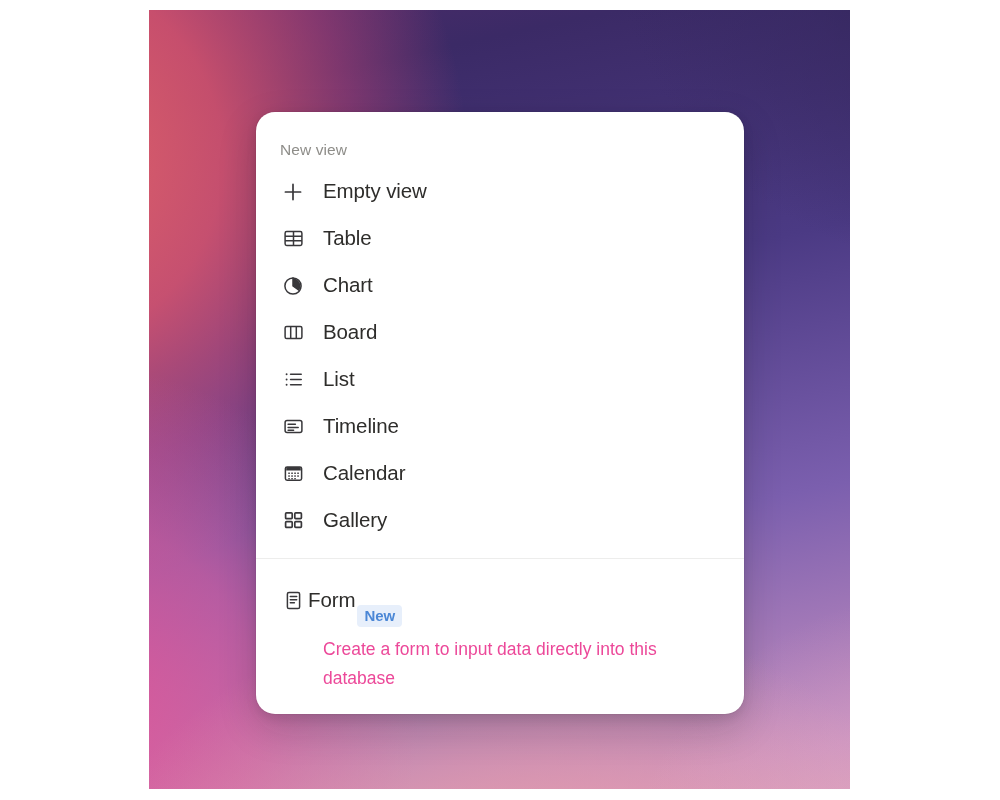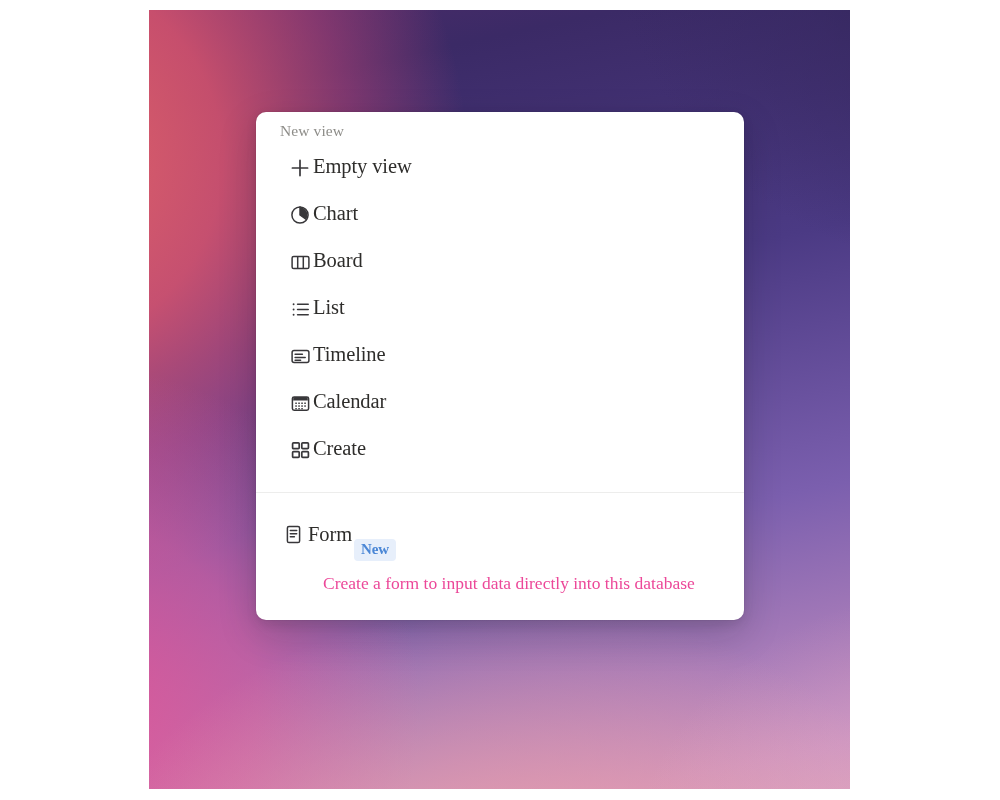--- a/index.html
+++ b/index.html
@@ -73,46 +73,46 @@
       rgba(230,172,198,0.30) 50%,
       rgba(228,174,200,0.0) 84%);
   }
 
   
   #menu-card {
     position: absolute;
     left: 256px;
     top: 112px;
     width: 488px;
-    border-radius: 10px;
+    border-radius: 19px;
     background: #ffffff;
     box-shadow:
       0 0 0 1px rgba(15,15,15,0.035),
       0 4px 11px rgba(15,15,15,0.10),
       0 14px 38px rgba(15,15,15,0.18);
-    padding: 0 0 0 0;
+    padding: 19px 0 0 0;
     overflow: hidden;
-    font-family: Liberation Serif, serif;
   }
 
   .section-label {
     font-size: 15.5px;
     color: #8e8d89;
     padding: 10px 24px 9px 24px;
     letter-spacing: 0.1px;
   }
 
   .menu-list { padding: 0 0 6px 0; }
 
   .menu-item {
     display: flex;
+    align-items: center;
+    gap: 17px;
     padding: 6px 24px;
     height: 47px;
     cursor: pointer;
-    margin-left: 7px;
   }
 
   .icon-box {
     width: 26px;
     height: 26px;
     flex: 0 0 26px;
     display: flex;
     align-items: center;
     justify-content: center;
     color: #38373a;
@@ -185,20 +185,29 @@
 
       <div class="menu-item">
         <span class="icon-box">
           <svg width="22" height="22" viewBox="0 0 22 22" fill="none" stroke="currentColor" stroke-width="1.7" stroke-linecap="round">
             <path d="M11 3.4 V18.6 M3.4 11 H18.6"></path>
           </svg>
         </span>
         <span class="item-label">Empty view</span>
       </div>
 
+      <div class="menu-item">
+        <span class="icon-box">
+          <svg width="21" height="21" viewBox="0 0 21 21" fill="none" stroke="currentColor" stroke-width="1.5">
+            <rect x="2.1" y="3.6" width="16.8" height="13.8" rx="1.6"></rect>
+            <path d="M2.1 8.2 H18.9 M2.1 12.8 H18.9 M10.5 3.6 V17.4"></path>
+          </svg>
+        </span>
+        <span class="item-label">Table</span>
+      </div>
 
       <div class="menu-item">
         <span class="icon-box">
           <svg width="22" height="22" viewBox="0 0 22 22" fill="none" stroke="currentColor" stroke-width="1.5">
             <circle cx="11" cy="11" r="8.1"></circle>
             <path d="M11 11 V2.9 M11 11 L17.6 15.6" stroke-linecap="round"></path>
             <path d="M11 3.4 A7.6 7.6 0 0 1 17.2 15.2 L11 11 Z" fill="currentColor" stroke="none"></path>
           </svg>
         </span>
         <span class="item-label">Chart</span>
@@ -261,21 +270,21 @@
 
       <div class="menu-item">
         <span class="icon-box">
           <svg width="21" height="21" viewBox="0 0 21 21" fill="none" stroke="currentColor" stroke-width="1.7">
             <rect x="2.6" y="2.9" width="6.6" height="5.8" rx="0.9"></rect>
             <rect x="11.8" y="2.9" width="6.6" height="5.8" rx="0.9"></rect>
             <rect x="2.6" y="11.6" width="6.6" height="5.8" rx="0.9"></rect>
             <rect x="11.8" y="11.6" width="6.6" height="5.8" rx="0.9"></rect>
           </svg>
         </span>
-        <span class="item-label">Create</span>
+        <span class="item-label">Gallery</span>
       </div>
 
     </div>
 
     <div class="divider"></div>
 
     <div id="form-block">
       <div class="form-row">
         <span class="icon-box">
           <svg width="21" height="21" viewBox="0 0 21 21" fill="none" stroke="currentColor" stroke-width="1.5">

